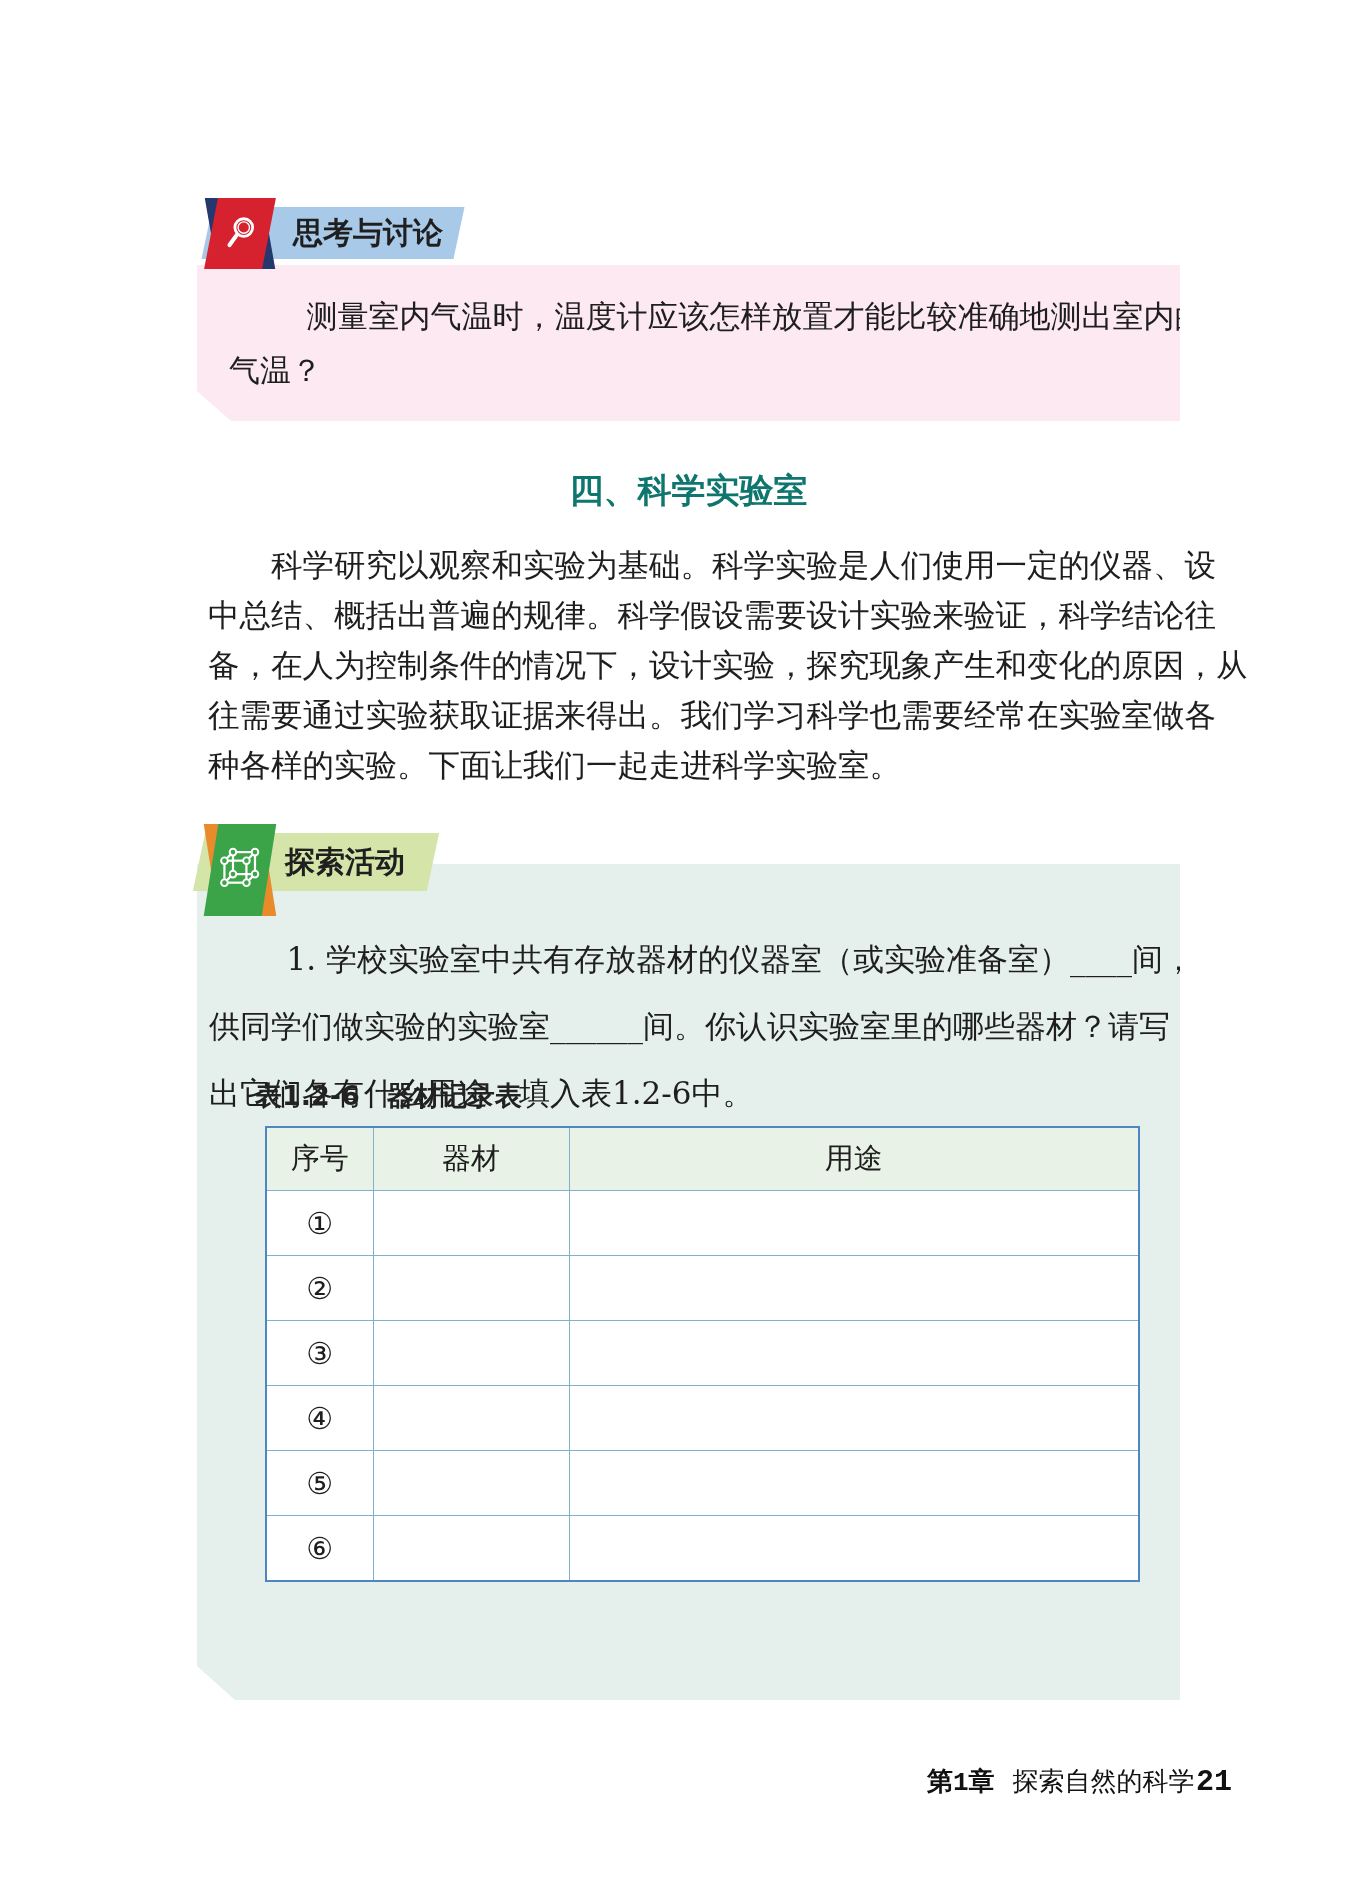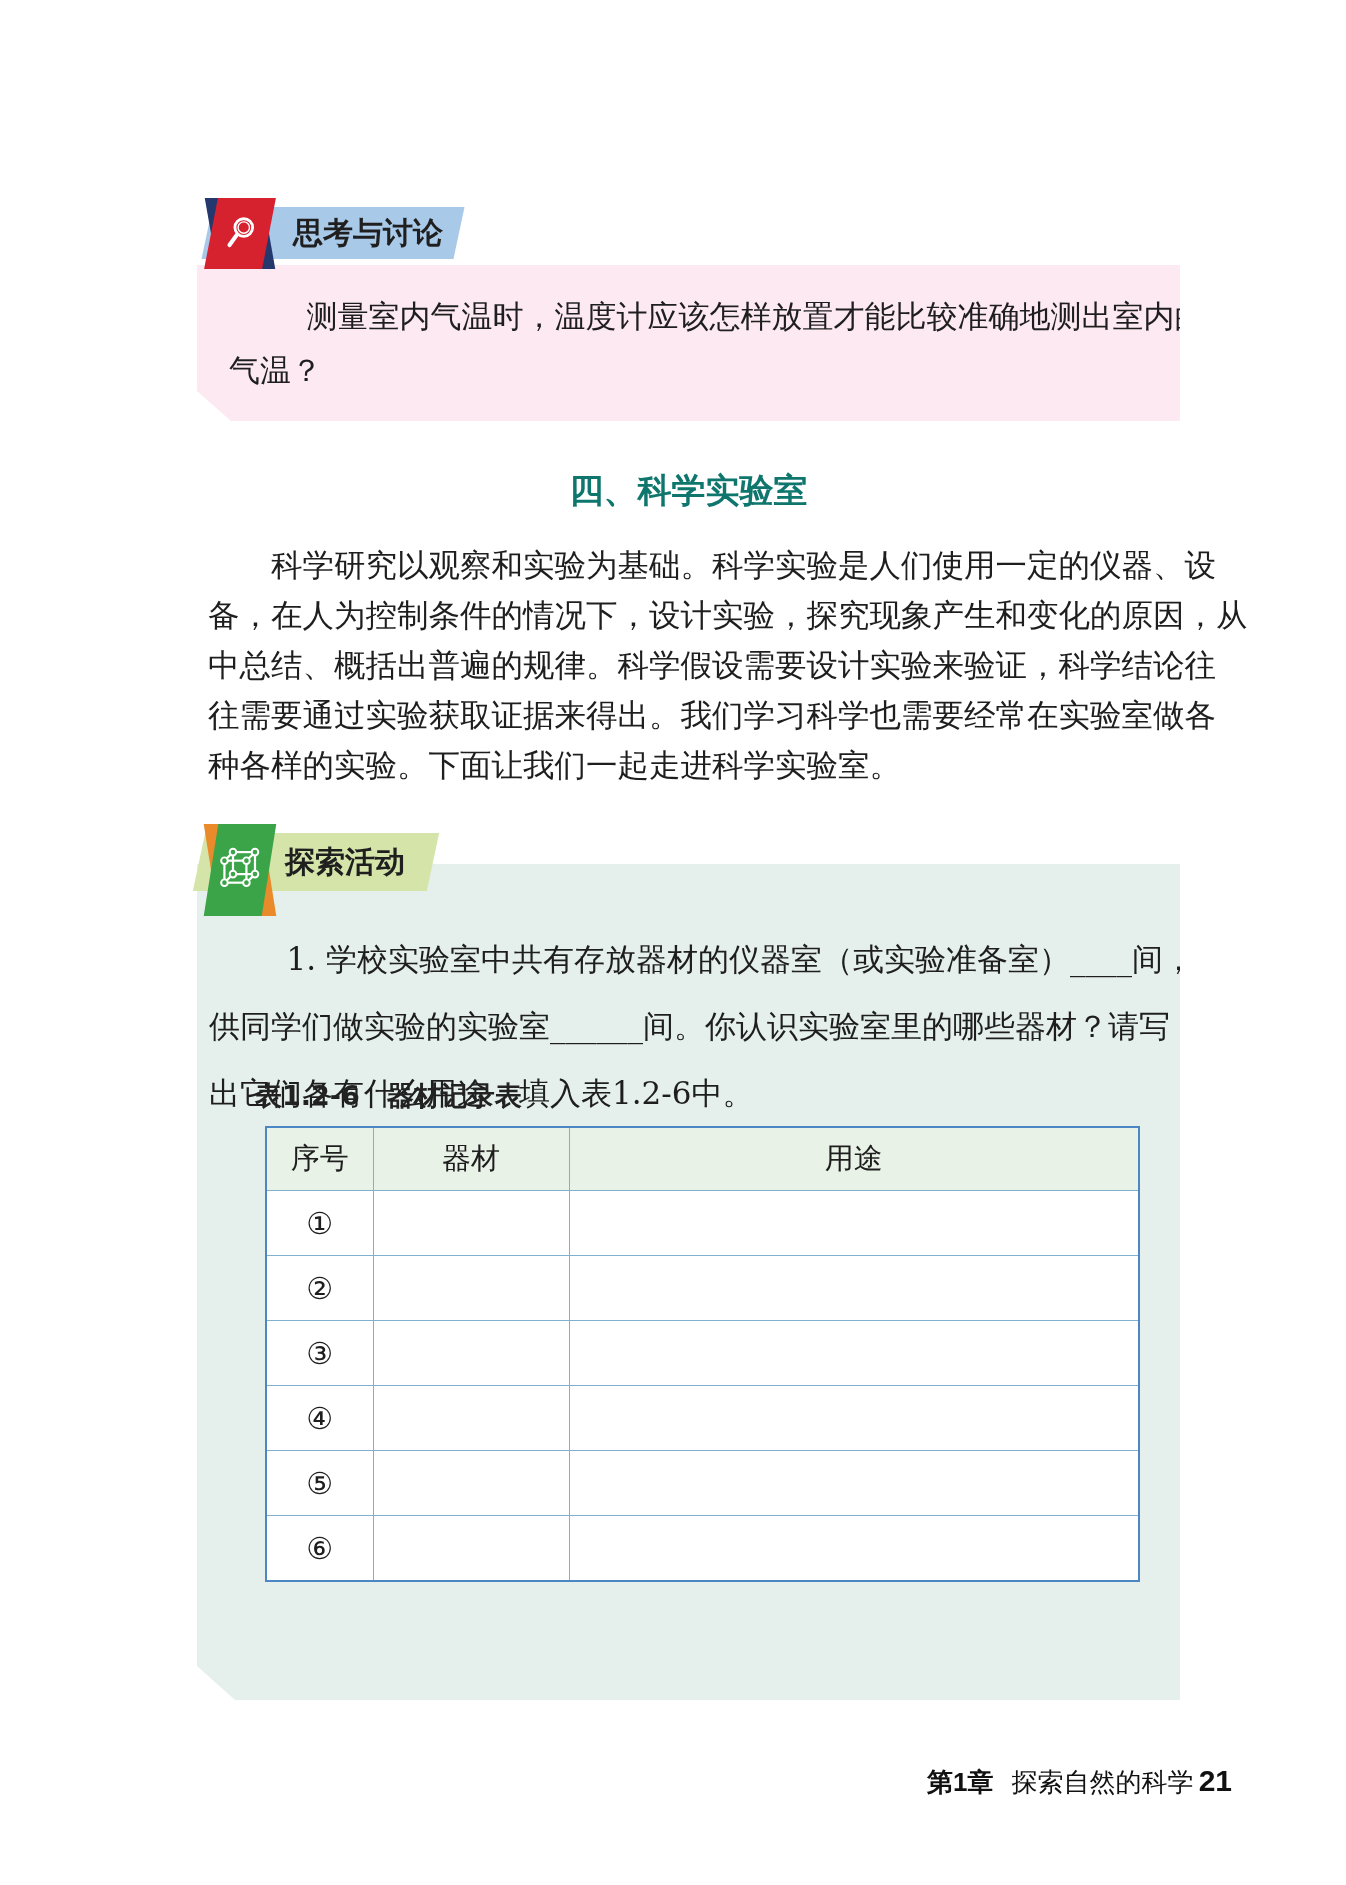--- a/index.html
+++ b/index.html
@@ -54,21 +54,21 @@
   .record-table{position:absolute;left:265px;top:1126px;width:875px;
                 border-collapse:collapse;background:#ffffff;
                 border:2px solid #4d87c3;table-layout:fixed;}
   .record-table th{height:60px;background:#e9f2e6;font-weight:normal;font-size:29px;
                    border:1px solid #7fb0cd;text-align:center;
                    font-family:"DejaVu Serif","Liberation Serif",serif;}
   .record-table td{height:62px;font-size:30px;border:1px solid #7fb0cd;text-align:center;}
 
   
   .footer{position:absolute;left:927px;top:1764px;width:305px;display:flex;align-items:baseline;
-          font-family:Liberation Sans, sans-serif;font-size:26px;color:#111111;}
+          font-family:Liberation Mono, monospace;font-size:26px;color:#111111;}
   .footer .chapter{font-weight:bold;margin-right:18px;}
   .footer .page-num{margin-left:auto;font-weight:bold;font-size:30px;}
 </style>
 </head>
 <body>
 
 <div class="page">
 
   <div class="think-box">
     <div class="think-text">
@@ -90,22 +90,22 @@
           <line x1="9.8" y1="13.8" x2="5.2" y2="20.2" stroke="#ffffff" stroke-width="2.6" stroke-linecap="round"></line>
         </svg>
       </span>
     </div>
   </div>
 
   <div class="section-heading">四、科学实验室</div>
 
   <div class="body-text">
     <div class="first">科学研究以观察和实验为基础。科学实验是人们使用一定的仪器、设</div>
+    <div>中总结、概括出普遍的规律。科学假设需要设计实验来验证，科学结论往</div>
     <div>备，在人为控制条件的情况下，设计实验，探究现象产生和变化的原因，从</div>
-    <div>中总结、概括出普遍的规律。科学假设需要设计实验来验证，科学结论往</div>
     <div>往需要通过实验获取证据来得出。我们学习科学也需要经常在实验室做各</div>
     <div>种各样的实验。下面让我们一起走进科学实验室。</div>
   </div>
 
   <div class="activity-box">
     <div class="activity-text">
       <div class="indent-1">1. 学校实验室中共有存放器材的仪器室（或实验准备室）____间，</div>
       <div>供同学们做实验的实验室______间。你认识实验室里的哪些器材？请写</div>
       <div>出它们各有什么用途，填入表1.2-6中。</div>
     </div>

